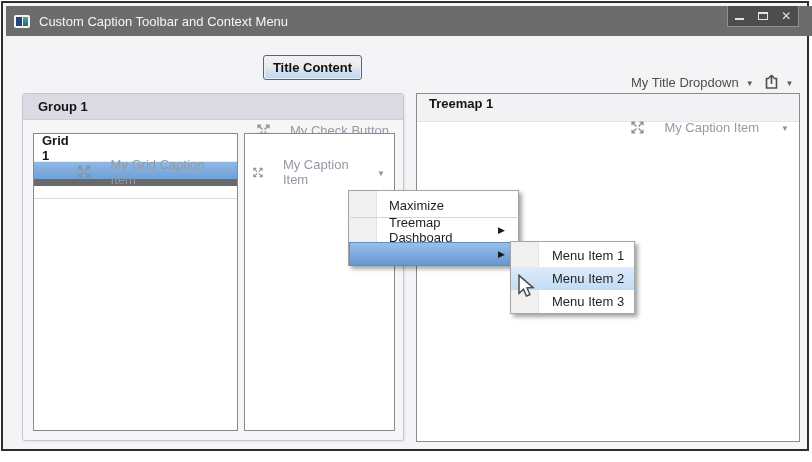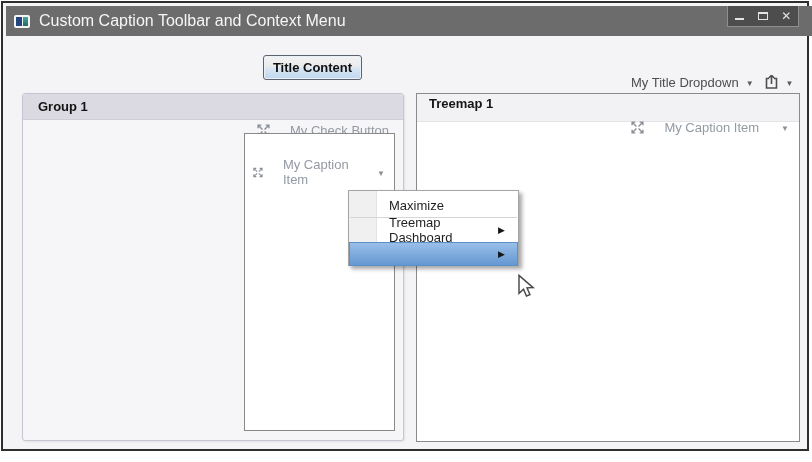--- a/index.html
+++ b/index.html
@@ -8,21 +8,21 @@
 
   
   .window { position:absolute; left:1px; top:1px; width:808px; height:450px;
             border:2px solid #2e2e2e; background:#f4f4f6; }
   .titlebar { position:absolute; left:3px; top:3px; width:806px; height:30px; background:#6c6c6c;
               display:flex; align-items:center; }
   .app-icon { width:16px; height:13px; margin-left:8px; background:#f5f5f5; border-radius:2px;
               display:flex; padding:2px; gap:1px; }
   .app-icon .b1 { width:6px; height:100%; background:#24457e; }
   .app-icon .b2 { width:5px; height:100%; background:linear-gradient(#48a7a0,#1c6e62); }
-  .title-text { color:#f6f6f6; font-size:16px; margin-left:9px; }
+  .title-text { color:#f6f6f6; font-size:13px; margin-left:9px; }
   .win-controls { position:absolute; top:3px; right:8px; width:72px; height:21px; background:#4d4d4d;
                   border:1px solid #8f8f8f; border-top:none; display:flex; }
   .win-btn { flex:1; display:flex; align-items:center; justify-content:center; cursor:default; }
   .glyph-min { width:9px; height:2px; background:#e3e3e3; margin-top:6px; }
   .glyph-max { width:10px; height:8px; border:1px solid #e3e3e3; border-top:2px solid #e3e3e3; }
   .glyph-close { color:#e3e3e3; font-size:12px; line-height:1; }
 
   
   .btn-title-content { position:absolute; left:260px; top:52px; width:99px; height:25px;
       border:1px solid #5a6470; border-radius:3px; font-weight:bold; font-size:13px; color:#111;
@@ -123,20 +123,40 @@
                 <path d="M8 1 H11 V4 M10.8 1.2 L7 5"></path>
               <path d="M1 8 V11 H4 M1.2 10.8 L5 7"></path>
                 <path d="M8 11 H11 V8 M10.8 10.8 L7 7"></path>
             </g>
           </svg>
           <span>My Check Button</span>
         </span>
       </div>
     </div>
 
+    <div class="panel grid-panel">
+      <div class="panel-header">
+        <span class="panel-title">Grid 1</span>
+        <span class="header-spacer"></span>
+        <span class="caption-item">
+          <svg width="13" height="13" viewBox="0 0 12 12">
+            <g fill="none" stroke="#8b9096" stroke-width="1.3">
+              <path d="M1 4 V1 H4 M1.2 1.2 L5 5"></path>
+                <path d="M8 1 H11 V4 M10.8 1.2 L7 5"></path>
+              <path d="M1 8 V11 H4 M1.2 10.8 L5 7"></path>
+                <path d="M8 11 H11 V8 M10.8 10.8 L7 7"></path>
+            </g>
+          </svg>
+          <span>My Grid Caption Item</span>
+        </span>
+      </div>
+      <div class="row-selected"></div>
+      <div class="row-dark"></div>
+      <div class="row-white"></div>
+    </div>
 
     <div class="panel panel2">
       <div class="panel-header" style="border-bottom:none; justify-content:flex-end;">
         <span class="caption-item">
           <svg width="13" height="13" viewBox="0 0 12 12">
             <g fill="none" stroke="#8b9096" stroke-width="1.3">
               <path d="M1 4 V1 H4 M1.2 1.2 L5 5"></path>
                 <path d="M8 1 H11 V4 M10.8 1.2 L7 5"></path>
               <path d="M1 8 V11 H4 M1.2 10.8 L5 7"></path>
                 <path d="M8 11 H11 V8 M10.8 10.8 L7 7"></path>
@@ -175,19 +195,31 @@
       <div class="menu-sep"></div>
       <div class="menu-item">
         <span>Treemap Dashboard</span>
         <span class="sub-arrow">▶</span>
       </div>
       <div class="menu-item hl-strong">
         <span class="sub-arrow">▶</span>
       </div>
     </div>
 
+    <div class="menu sub-menu">
+      <div class="menu-gutter"></div>
+      <div class="menu-item" style="margin-top:2px;">
+        <span>Menu Item 1</span>
+      </div>
+      <div class="menu-item hl-light">
+        <span>Menu Item 2</span>
+      </div>
+      <div class="menu-item">
+        <span>Menu Item 3</span>
+      </div>
+    </div>
 
     <svg class="cursor" width="20" height="24" viewBox="0 0 14 18">
       <path d="M1 1 L1 14.5 L4.4 11.4 L6.6 16.6 L9.2 15.4 L7 10.4 L11.6 10.2 Z" fill="#ffffff" stroke="#4a4a4a" stroke-width="1.1"></path>
     </svg>
 
   </div>
 </div>
 
 </body></html>

